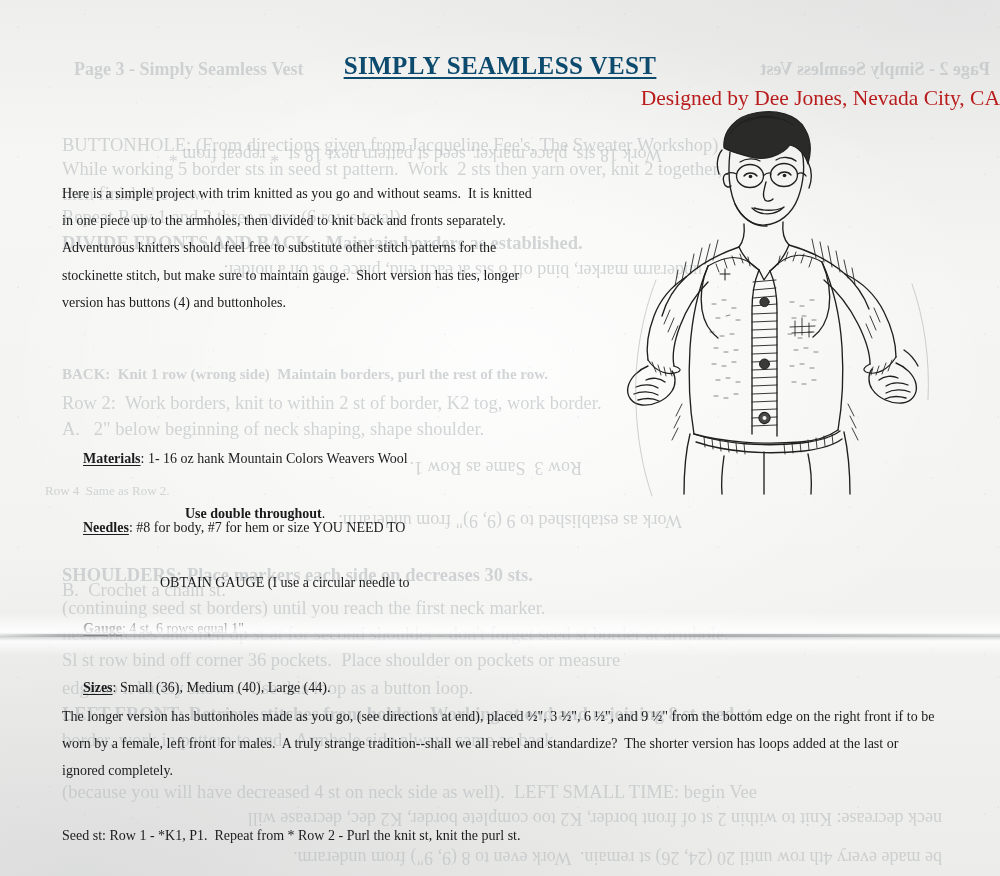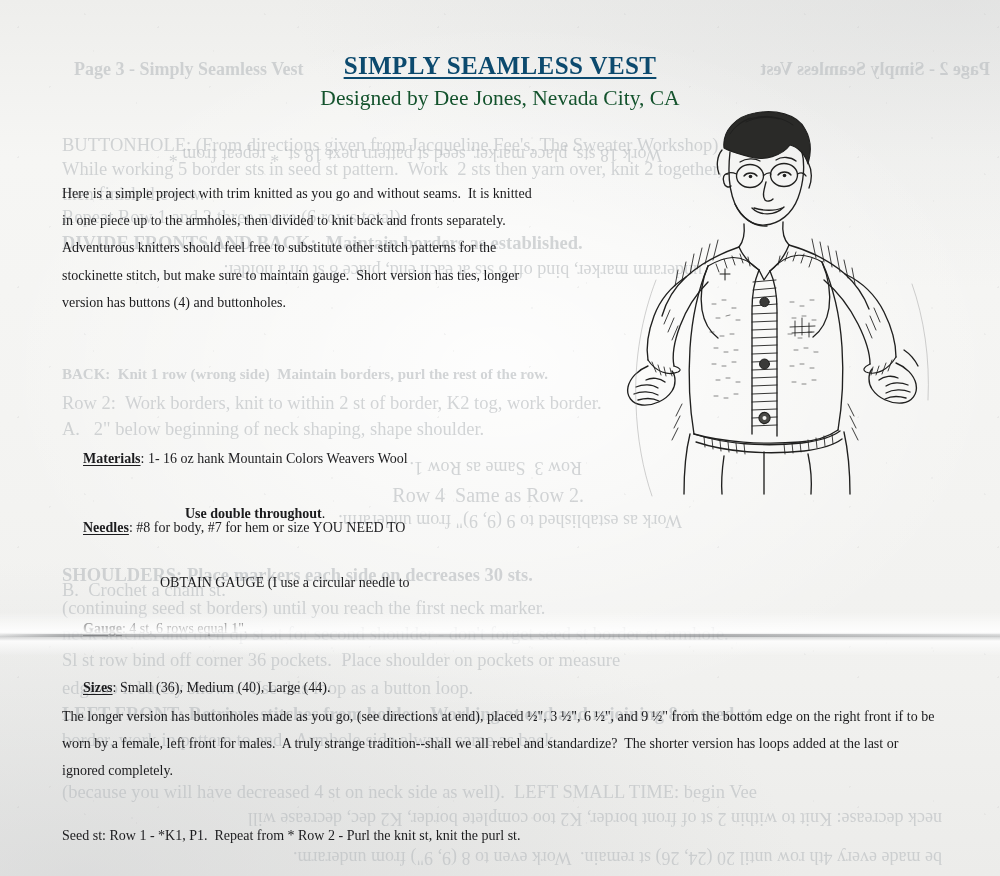--- a/index.html
+++ b/index.html
@@ -115,21 +115,22 @@
     letter-spacing: .4px;
     text-decoration: underline;
     text-underline-offset: 3px;
     margin: 0;
     color: #0c4a6e;
   }
   .doc-subtitle {
     font-size: 21.5px;
     font-weight: 400;
     margin: 6px 0 8px 0;
-    color: #14532d;
+    color: #b91c1c;
+    text-align: right;
   }
 
   .body-text {
     position: absolute;
     font-size: 14px;
     line-height: 27.2px;
     color: #1b1b1d;
     white-space: pre-wrap;
   }
 
@@ -193,21 +194,21 @@
     <div class="bleed flip" style="left:62px; top:258px; font-size:18px; width:640px;">underarm marker, bind off 8 sts at each end, place 8 st on a holder.</div>
 
     <div class="bleed" style="left:62px; top:365px; font-size:15px; width:860px; font-weight:700;">BACK:  Knit 1 row (wrong side)  Maintain borders, purl the rest of the row.</div>
 
     <div class="bleed" style="left:62px; top:391px; font-size:18.5px; width:860px;">Row 2:  Work borders, knit to within 2 st of border, K2 tog, work border.</div>
 
     <div class="bleed" style="left:62px; top:417px; font-size:18.5px; width:600px;">A.   2" below beginning of neck shaping, shape shoulder.</div>
 
     <div class="bleed flip" style="left:62px; top:455px; font-size:18px; width:520px;">Row 3  Same as Row 1.</div>
 
-    <div class="bleed" style="left:64px; top:482px; font-size:20px; width:520px;text-align:right;">Row 4  Same as Row 2.</div>
+    <div class="bleed" style="left:45px; top:482px; font-size:13px; width:520px;">Row 4  Same as Row 2.</div>
 
     <div class="bleed flip" style="left:62px; top:508px; font-size:18px; width:620px;">Work as established to 9 (9, 9)" from underarm.</div>
 
     <div class="bleed" style="left:62px; top:563px; font-size:18.5px; width:700px; font-weight:700;">SHOULDERS: Place markers each side on decreases 30 sts.</div>
 
     <div class="bleed" style="left:62px; top:578px; font-size:18.5px; width:520px;">B.  Crochet a chain st.</div>
 
     <div class="bleed" style="left:62px; top:596px; font-size:18.5px; width:860px;">(continuing seed st borders) until you reach the first neck marker.</div>
 
     <div class="bleed" style="left:62px; top:622px; font-size:18.5px; width:880px;">neck stitches and then dp st at for second shoulder - don't forget seed st border at armhole.</div>

